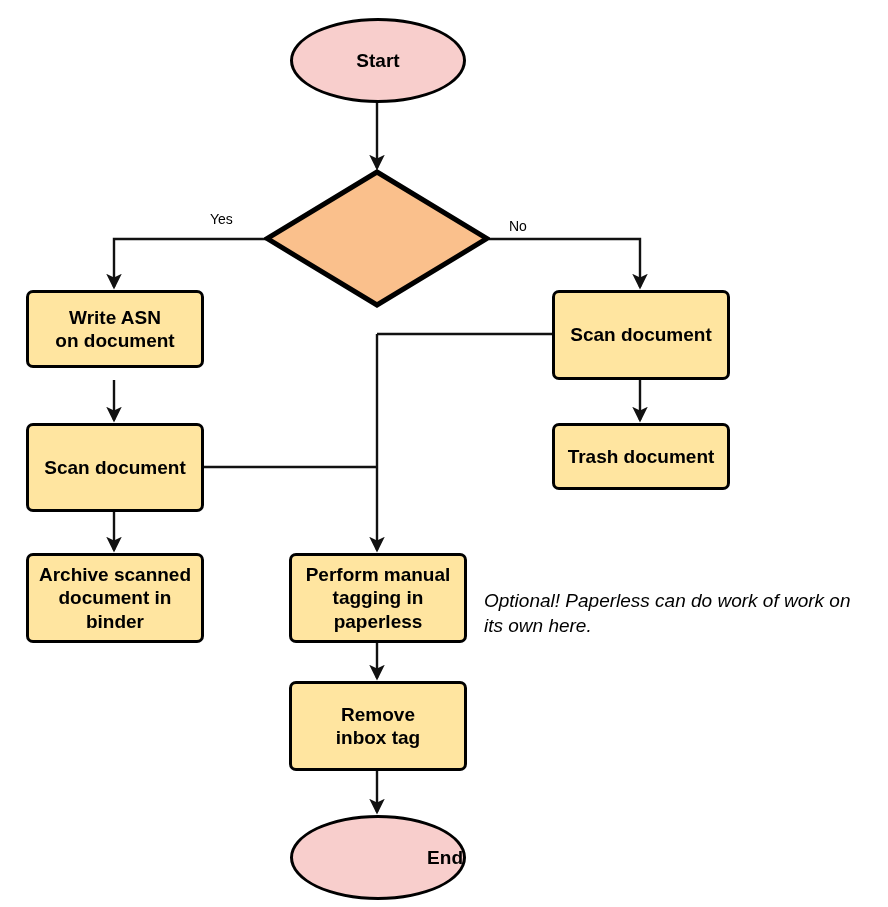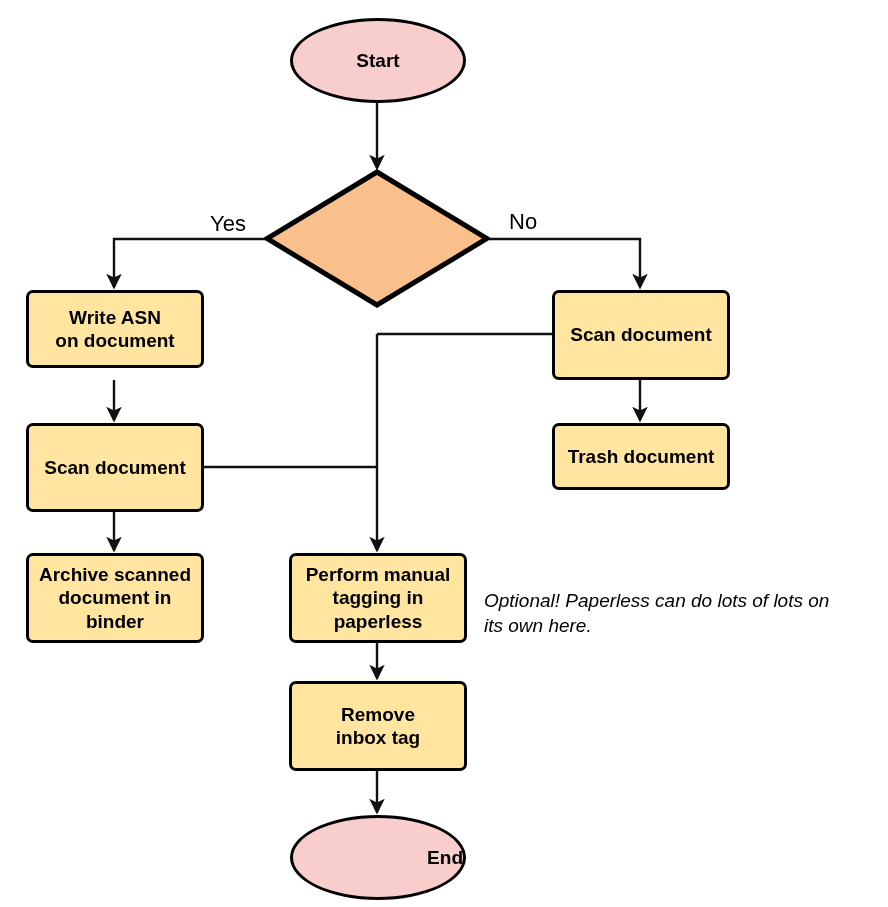--- a/index.html
+++ b/index.html
@@ -41,21 +41,21 @@
   .decision .dshape{
     position:absolute;left:0;top:0;width:100%;height:100%;
   }
   .decision .dlabel{
     position:relative;z-index:2;
     padding:0 18px;
   }
 
   .edge-label{
     position:absolute;
-    font-size:22px;
+    font-size:14px;
     color:#000000;
     white-space:nowrap;
   }
   .note{
     position:absolute;
     font-style:italic;
     font-size:19px;
     line-height:1.32;
     color:#000000;
     white-space:pre-line;
@@ -105,21 +105,21 @@
   </div>
 
   <div class="node decision" style="left:264px;top:169px;width:226px;height:139px;">
     <svg class="dshape" viewBox="0 0 226 139" preserveAspectRatio="none" xmlns="http://www.w3.org/2000/svg">
       <polygon points="113,3 223,69.5 113,136 3,69.5" fill="#fac08c" stroke="#000000" stroke-width="5" stroke-linejoin="miter"></polygon>
     </svg>
   </div>
 
   <span class="edge-label" style="left:210px;top:211px;">Yes</span>
 
-  <span class="edge-label" style="left:509px;top:209px;">No</span>
+  <span class="edge-label" style="left:509px;top:218px;">No</span>
 
   <div class="node box" style="left:26px;top:290px;width:178px;height:78px;">
     <span>Write ASN
 on document</span>
   </div>
 
   <div class="node box" style="left:26px;top:423px;width:178px;height:89px;">
     <span>Scan document</span>
   </div>
 
@@ -145,16 +145,16 @@
 
   <div class="node box" style="left:289px;top:681px;width:178px;height:90px;">
     <span>Remove
 inbox tag</span>
   </div>
 
   <div class="node terminator" style="left:290px;top:815px;width:176px;height:85px;justify-content:flex-end;">
     <span>End</span>
   </div>
 
-  <div class="note" style="left:484px;top:588px;width:404px;">Optional! Paperless can do lots of lots on
+  <div class="note" style="left:484px;top:588px;width:404px;">Optional! Paperless can do work of work on
 its own here.</div>
 
 </div>
 
 </body></html>

